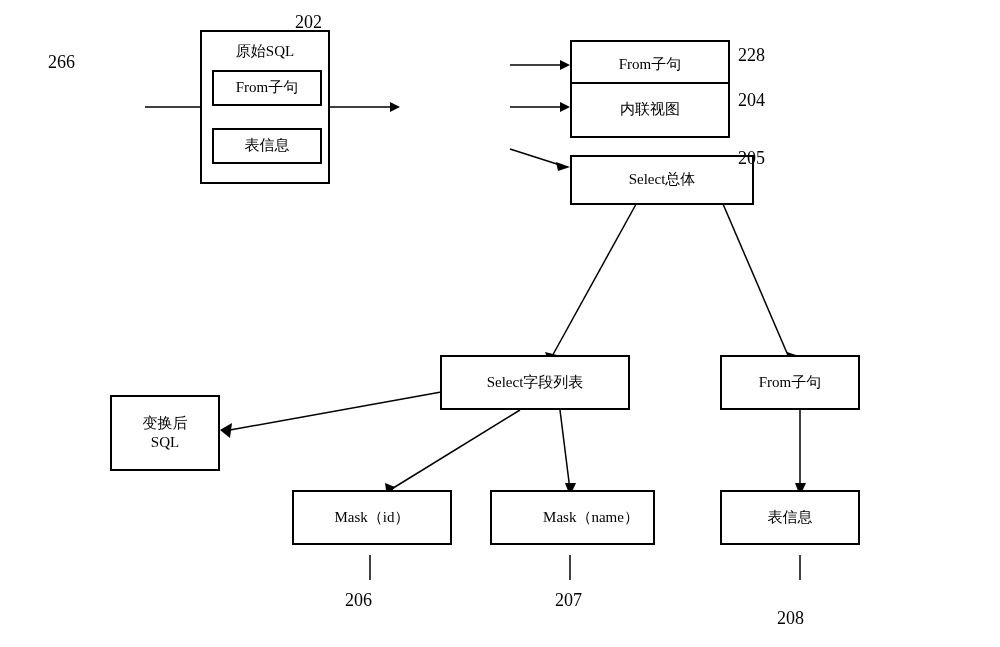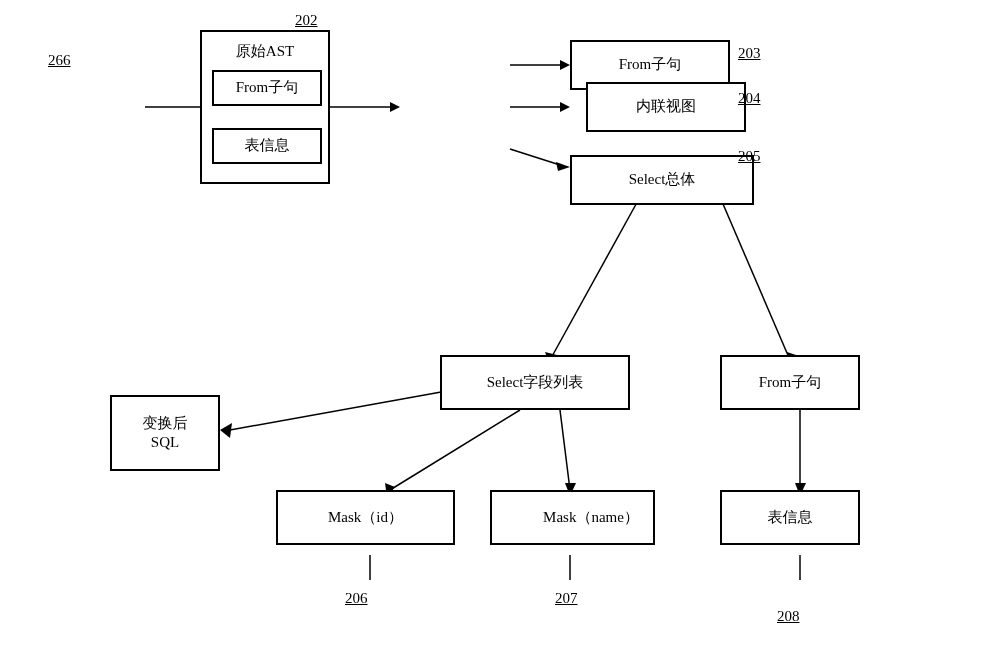--- a/index.html
+++ b/index.html
@@ -35,23 +35,22 @@
       border: 2px solid #000;
       background: #fff;
       display: flex;
       align-items: center;
       justify-content: center;
       text-align: center;
     }
 
     .label {
       position: absolute;
-      font-size: 15px;
+      font-size: 18px;
       color: #000;
-      text-decoration: underline;
     }
 
     svg.arrows {
       position: absolute;
       top: 0;
       left: 0;
       width: 1000px;
       height: 647px;
       pointer-events: none;
     }
@@ -99,38 +98,38 @@
     <line x1="370" y1="555" x2="370" y2="580" stroke="#000" stroke-width="1.5"></line>
 
     <line x1="570" y1="555" x2="570" y2="580" stroke="#000" stroke-width="1.5"></line>
 
     <line x1="800" y1="555" x2="800" y2="580" stroke="#000" stroke-width="1.5"></line>
   </svg>
 
   <div class="label" style="left:48px; top:52px;">266</div>
 
   <div class="box" style="left:200px; top:30px; width:130px; height:154px;">
-    <span style="position:absolute; top:10px; left:0; width:100%; text-align:center;">原始AST</span>
+    <span style="position:absolute; top:10px; left:0; width:100%; text-align:center;">原始SQL</span>
 
     <div class="box-inner" style="position:absolute; left:10px; top:38px; width:110px; height:36px;">
       <span>From子句</span>
     </div>
 
     <div class="box-inner" style="position:absolute; left:10px; top:96px; width:110px; height:36px;">
       <span>表信息</span>
     </div>
   </div>
   <div class="label" style="left:295px; top:12px;">202</div>
 
   <div class="box" style="left:570px; top:40px; width:160px; height:50px;">
     <span>From子句</span>
   </div>
-  <div class="label" style="left:738px; top:45px;">203</div>
+  <div class="label" style="left:738px; top:45px;">228</div>
 
-  <div class="box" style="left:570px; top:82px; width:160px; height:50px;margin-left:16px;">
+  <div class="box" style="left:570px; top:82px; width:160px; height:56px;">
     <span>内联视图</span>
   </div>
   <div class="label" style="left:738px; top:90px;">204</div>
 
   <div class="box" style="left:570px; top:155px; width:184px; height:50px;">
     <span>Select总体</span>
   </div>
   <div class="label" style="left:738px; top:148px;">205</div>
 
   <div class="box" style="left:440px; top:355px; width:190px; height:55px;">
@@ -139,21 +138,21 @@
 
   <div class="box" style="left:110px; top:395px; width:110px; height:76px; white-space: pre-line;">
     <span style="white-space:pre-line;">变换后
 SQL</span>
   </div>
 
   <div class="box" style="left:720px; top:355px; width:140px; height:55px;">
     <span>From子句</span>
   </div>
 
-  <div class="box" style="left:276px; top:490px; width:179px; height:55px;">
+  <div class="box" style="left:292px; top:490px; width:160px; height:55px;">
     <span>Mask（id）</span>
   </div>
   <div class="label" style="left:345px; top:590px;">206</div>
 
   <div class="box" style="left:490px; top:490px; width:165px; height:55px;padding-left:37px;">
     <span>Mask（name）</span>
   </div>
   <div class="label" style="left:555px; top:590px;">207</div>
 
   <div class="box" style="left:720px; top:490px; width:140px; height:55px;">

